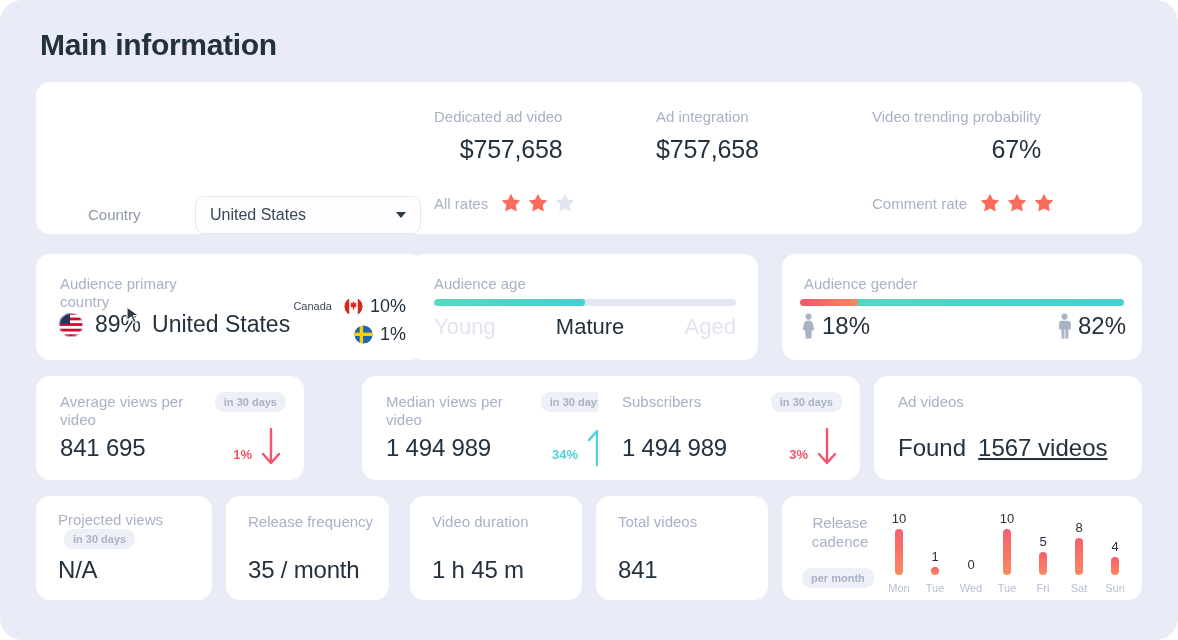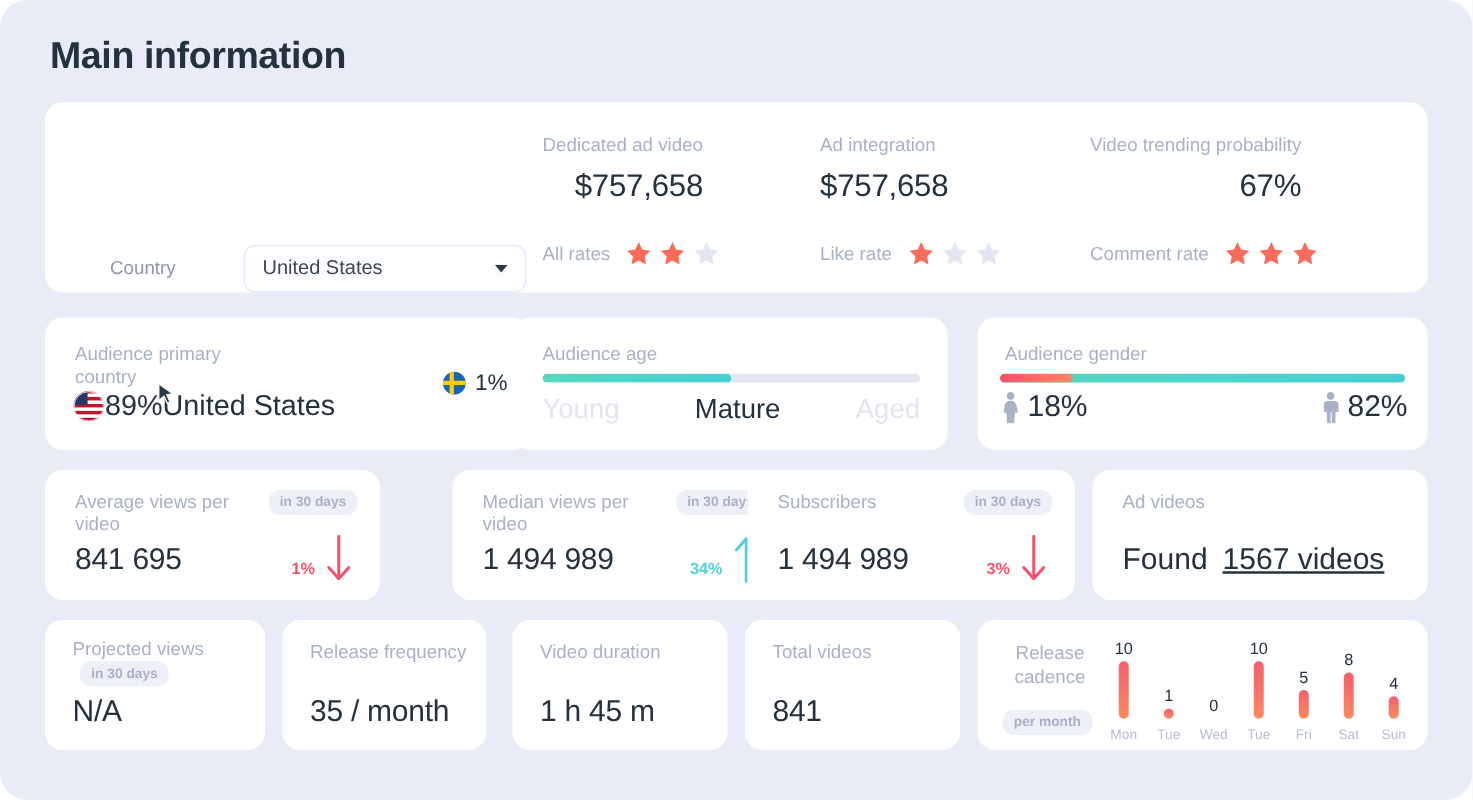--- a/index.html
+++ b/index.html
@@ -90,21 +90,21 @@
   .star { width: 22px; height: 22px; display: block; }
 
   
   #country-card { left: 36px; top: 254px; width: 388px; height: 106px; }
   #age-card     { left: 410px; top: 254px; width: 348px; height: 106px; }
   #gender-card  { left: 782px; top: 254px; width: 360px; height: 106px; }
 
   .card-title { font-size: 15px; color: #a9b1c6; line-height: 1.22; }
 
   #cc-title { position: absolute; left: 24px; top: 21px; width: 140px; }
-  #cc-main { position: absolute; left: 22px; top: 57px; display: flex; align-items: center; }
+  #cc-main { position: absolute; left: 22px; top: 57px; display: flex; align-items: center; gap: 11px; }
   #cc-main .pct { font-size: 23px; color: #24313f; }
   #cc-main .cname { font-size: 23px; color: #24313f; }
 
   .flag { width: 26px; height: 26px; border-radius: 50%; display: block; }
   .flag-sm { width: 19px; height: 19px; border-radius: 50%; display: block; }
 
   #cc-side { position: absolute; right: 18px; top: 38px; width: 120px; }
   #cc-side .srow { display: flex; align-items: center; justify-content: flex-end; gap: 7px; height: 28px; }
   #cc-side .sp { font-size: 18px; color: #24313f; }
   #tooltip-canada {
@@ -248,34 +248,20 @@
           </svg>
         <svg class="star" viewBox="0 0 24 24">
             <path fill="#fb6b5b" d="M12 1.8l3.1 6.5 7 1-5 5 1.2 7-6.3-3.4L5.7 21.3l1.2-7-5-5 7-1z"></path>
           </svg>
         <svg class="star" viewBox="0 0 24 24">
             <path fill="#e3e6f1" d="M12 1.8l3.1 6.5 7 1-5 5 1.2 7-6.3-3.4L5.7 21.3l1.2-7-5-5 7-1z"></path>
           </svg>
       </span>
     </div>
 
-    <div class="rate-row" style="left:620px; top:110px;">
-      <span class="rr-label">Like rate</span>
-      <span class="stars">
-        <svg class="star" viewBox="0 0 24 24">
-            <path fill="#fb6b5b" d="M12 1.8l3.1 6.5 7 1-5 5 1.2 7-6.3-3.4L5.7 21.3l1.2-7-5-5 7-1z"></path>
-          </svg>
-        <svg class="star" viewBox="0 0 24 24">
-            <path fill="#e3e6f1" d="M12 1.8l3.1 6.5 7 1-5 5 1.2 7-6.3-3.4L5.7 21.3l1.2-7-5-5 7-1z"></path>
-          </svg>
-        <svg class="star" viewBox="0 0 24 24">
-            <path fill="#e3e6f1" d="M12 1.8l3.1 6.5 7 1-5 5 1.2 7-6.3-3.4L5.7 21.3l1.2-7-5-5 7-1z"></path>
-          </svg>
-      </span>
-    </div>
 
     <div class="rate-row" style="left:836px; top:110px;">
       <span class="rr-label">Comment rate</span>
       <span class="stars">
         <svg class="star" viewBox="0 0 24 24">
             <path fill="#fb6b5b" d="M12 1.8l3.1 6.5 7 1-5 5 1.2 7-6.3-3.4L5.7 21.3l1.2-7-5-5 7-1z"></path>
           </svg>
         <svg class="star" viewBox="0 0 24 24">
             <path fill="#fb6b5b" d="M12 1.8l3.1 6.5 7 1-5 5 1.2 7-6.3-3.4L5.7 21.3l1.2-7-5-5 7-1z"></path>
           </svg>
@@ -306,20 +292,37 @@
           <rect x="0" y="0" width="13" height="13" fill="#2a3560"></rect>
         </g>
         <circle cx="14" cy="14" r="12.6" fill="none" stroke="#e6e8f0" stroke-width="0.8"></circle>
       </svg>
       <span class="pct">89%</span>
       <span class="cname">United States</span>
     </div>
 
     <div id="cc-side">
       <div class="srow">
+        <span id="tooltip-canada">Canada</span>
+        <svg class="flag-sm" viewBox="0 0 20 20">
+          <defs>
+              <clipPath id="cca">
+                <circle cx="10" cy="10" r="9.6"></circle>
+              </clipPath>
+            </defs>
+          <g clip-path="url(#cca)">
+            <rect width="20" height="20" fill="#ffffff"></rect>
+            <rect x="0" width="5.5" height="20" fill="#d52b1e"></rect>
+            <rect x="14.5" width="5.5" height="20" fill="#d52b1e"></rect>
+            <path fill="#d52b1e" d="M10 4.2l1.1 2.4 2.1-.9-.8 2.4 1.6.2-1.9 1.7.5 1.2-2.1-.4.2 2.6h-1.4l.2-2.6-2.1.4.5-1.2L6 8.3l1.6-.2-.8-2.4 2.1.9z"></path>
+          </g>
+        </svg>
+        <span class="sp">10%</span>
+      </div>
+      <div class="srow">
         <svg class="flag-sm" viewBox="0 0 20 20">
           <defs>
               <clipPath id="cse">
                 <circle cx="10" cy="10" r="9.6"></circle>
               </clipPath>
             </defs>
           <g clip-path="url(#cse)">
             <rect width="20" height="20" fill="#1b66b0"></rect>
             <rect x="0" y="8" width="20" height="3.6" fill="#ffcd00"></rect>
             <rect x="6" y="0" width="3.6" height="20" fill="#ffcd00"></rect>

